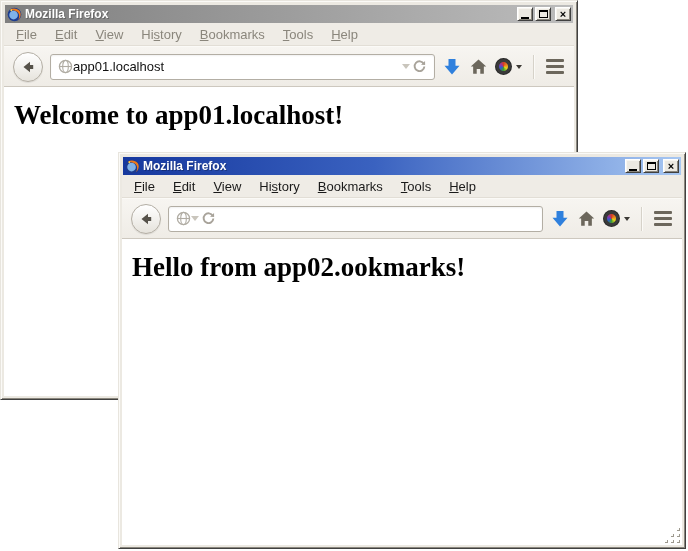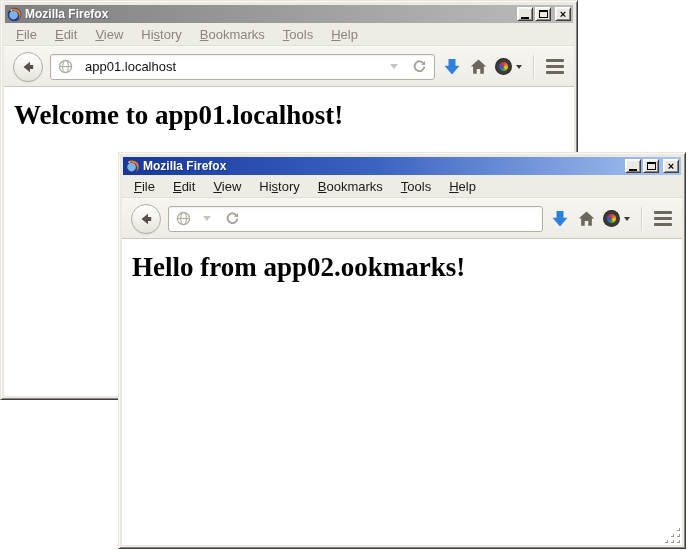--- a/index.html
+++ b/index.html
@@ -67,21 +67,21 @@
   }
   .back-btn {
     width:30px; height:30px; flex:0 0 30px; border-radius:50%;
     border:1px solid #b3aea4; background:linear-gradient(#ffffff,#e6e3dc);
     display:flex; align-items:center; justify-content:center; padding:0;
     box-shadow:0 1px 1px rgba(0,0,0,.08);
   }
   .urlbar {
     flex:1; height:26px; background:#fff;
     border:1px solid #b3aea4; border-radius:3px;
-    display:flex; align-items:center; gap:12px; padding:0 7px;
+    display:flex; align-items:center; gap:0; padding:0 7px;
     box-shadow: inset 0 1px 2px rgba(0,0,0,.06);
   }
   .url-text { flex:1; font-size:13px; color:#111; white-space:nowrap; overflow:hidden; }
   .url-drop {
     width:0; height:0; border-left:4px solid transparent; border-right:4px solid transparent;
     border-top:5px solid #c9c5bc; margin-right:2px;
   }
   .nav-icon-btn { background:none; border:none; padding:0; display:flex; align-items:center; }
   .caret-down {
     width:0; height:0; border-left:3px solid transparent; border-right:3px solid transparent;

